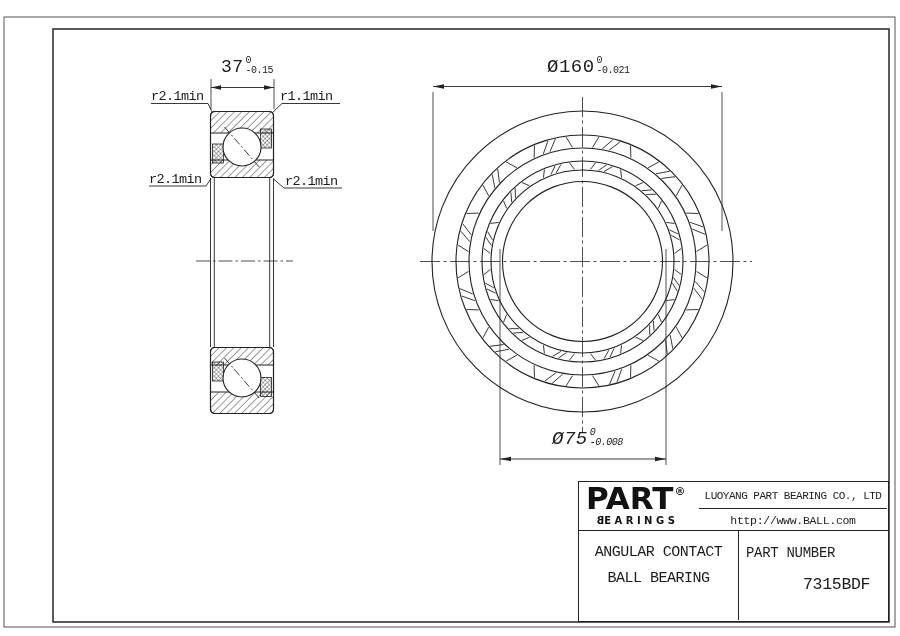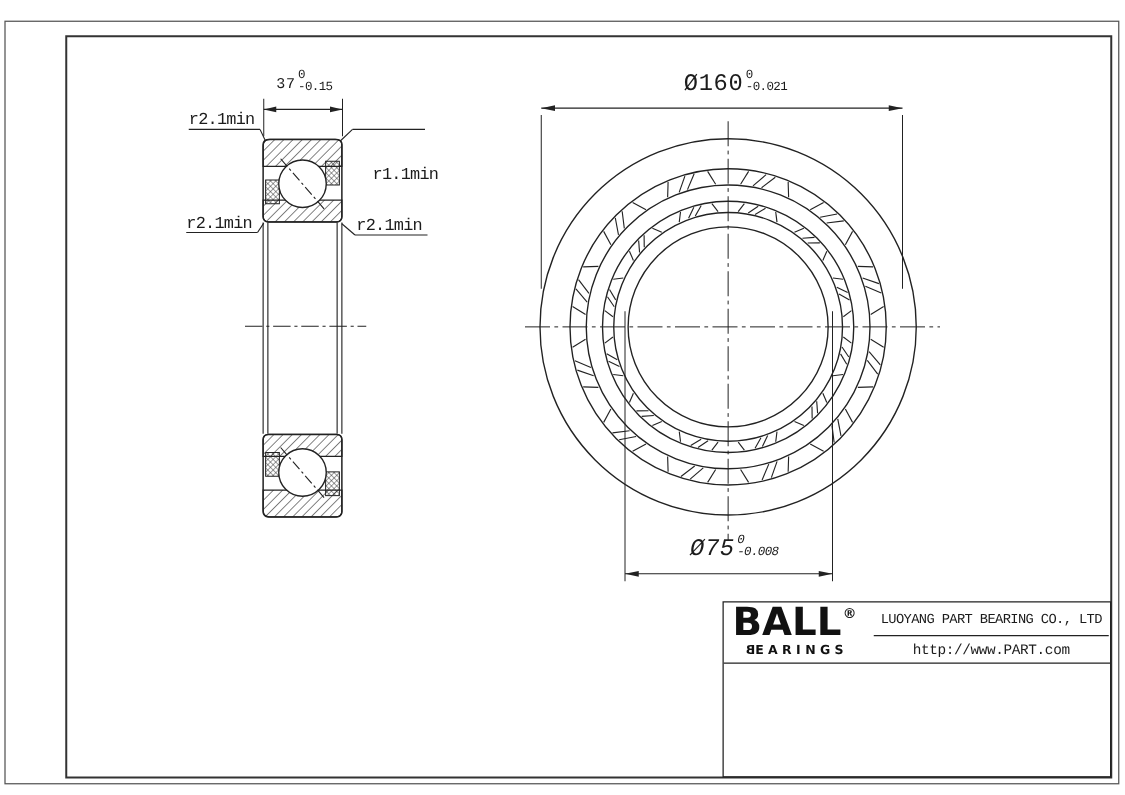--- a/index.html
+++ b/index.html
@@ -221,21 +221,21 @@
       <line x1="500" y1="249" x2="500" y2="465" stroke-width="0.8"></line>
       <line x1="666" y1="249" x2="666" y2="465" stroke-width="0.8"></line>
       <line x1="500" y1="459" x2="666" y2="459" stroke-width="0.9"></line>
       <polygon points="500,459 511,456.7 511,461.3" fill="#222" stroke="none"></polygon>
       <polygon points="666,459 655,456.7 655,461.3" fill="#222" stroke="none"></polygon>
     </g>
   </g>
 </svg>
 
 <div class="txt dim" style="left:221px;top:57px;">
-  <span class="dim-val" style="font-size:12px;">37</span>
+  <span class="dim-val" style="font-size:18px;">37</span>
   <span class="tol">
     <span>0</span>
     <span>-0.15</span>
   </span>
 </div>
 
 <div class="txt dim" style="left:547px;top:57px;">
   <span class="dim-val">Ø160</span>
   <span class="tol">
     <span>0</span>
@@ -245,33 +245,43 @@
 
 <div class="txt dim" style="left:552px;top:429px;font-style:italic;">
   <span class="dim-val">Ø75</span>
   <span class="tol">
     <span>0</span>
     <span>-0.008</span>
   </span>
 </div>
 
 <div class="txt rlabel" style="left:151px;top:89px;">r2.1min</div>
-<div class="txt rlabel" style="left:298px;top:89px;margin-top:44px;">r1.1min</div>
+<div class="txt rlabel" style="left:280px;top:89px;">r1.1min</div>
 <div class="txt rlabel" style="left:149px;top:171.5px;">r2.1min</div>
 <div class="txt rlabel" style="left:285px;top:173.5px;">r2.1min</div>
 
 <div class="tblock">
   <div class="tb-toprow">
     <div class="logo-wrap">
       <div>
-        <span class="logo-main">BALL</span><span class="logo-reg">®</span>
+        <span class="logo-main">PART</span><span class="logo-reg">®</span>
       </div>
       <div class="logo-sub"><span class="mirror">B</span><span>EARINGS</span></div>
     </div>
     <div class="company-wrap">
       <div class="company-line">LUOYANG PART BEARING CO., LTD</div>
       <div class="company-divider"></div>
-      <div class="url-line">http://www.PART.com</div>
+      <div class="url-line">http://www.BALL.com</div>
     </div>
   </div>
+  <div class="tb-botrow">
+    <div class="tb-cell-left">
+      <div class="product-l1">ANGULAR CONTACT</div>
+      <div class="product-l2">BALL BEARING</div>
+    </div>
+    <div class="tb-cell-right">
+      <div class="pn-label">PART NUMBER</div>
+      <div class="pn-value">7315BDF</div>
+    </div>
+  </div>
 </div>
 
 </div>
 
 </body></html>

